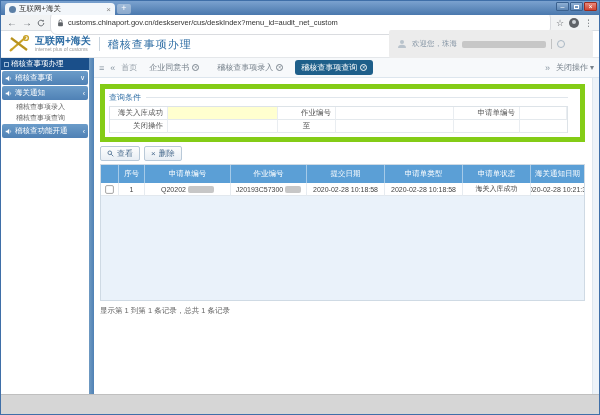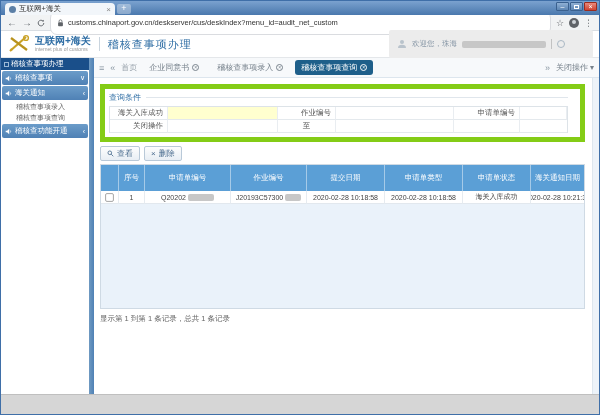--- a/index.html
+++ b/index.html
@@ -78,21 +78,21 @@
   .ffield input { width:100%; height:11px; border:none; outline:none; background:transparent; font-size:7.5px; }
   .ffield.yellow { background:#ffffcf; }
   .btnrow { height:18px; display:flex; align-items:center; justify-content:center; gap:6px; }
   .qbtn { display:inline-flex; align-items:center; gap:3px; background:linear-gradient(#5a9fd4,#3b7fc0); border:1px solid #2f6ea9; color:#fff; border-radius:3px; font-size:8px; padding:2px 8px; }
 
   .grid-toolbar { margin-top:4px; display:flex; gap:4px; }
   .gbtn { display:inline-flex; align-items:center; gap:3px; background:linear-gradient(#fdfdfd,#e8eef4); border:1px solid #b9c9d8; color:#4a6c8f; border-radius:2px; font-size:8px; padding:1px 6px; }
 
   .grid { margin-top:3px; margin-right:8px; border:1px solid #cfdae4; }
   .grow { display:grid; grid-template-columns:18px 26px 86px 76px 78px 78px 68px 1fr; }
-  .ghead .gcell { background:#5b9fd6; color:#fff; font-size:7.5px; height:26px; border-right:1px solid rgba(255,255,255,.45); }
+  .ghead .gcell { background:#5b9fd6; color:#fff; font-size:7.5px; height:18px; border-right:1px solid rgba(255,255,255,.45); }
   .gcell { display:flex; align-items:center; justify-content:center; gap:2px; white-space:nowrap; overflow:hidden; }
   .gbody .gcell { height:13px; font-size:7px; color:#444; border-right:1px solid #e6ebf0; border-bottom:1px solid #e2e8ee; background:#fff; }
   .gbody input[type=checkbox] { transform:scale(.65); }
   .gempty { height:104px; background:#eaf2fa; }
   .pagination { margin-top:5px; font-size:7.5px; color:#666; }
 
   .bottombar { height:22px; background:#d6d6d6; border-top:1px solid #bfbfbf; }
 
   svg { display:block; }
 </style>

